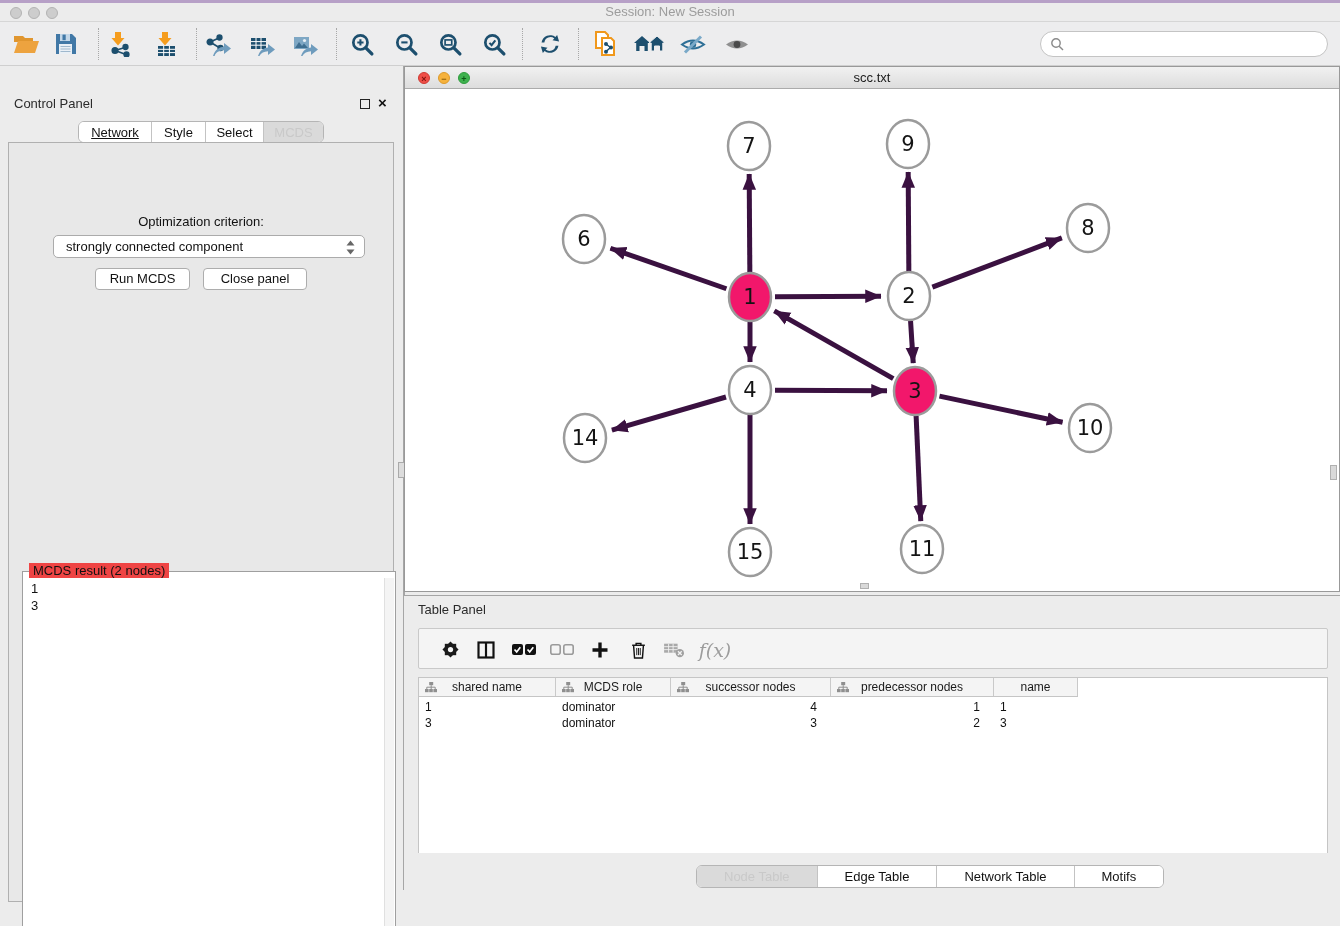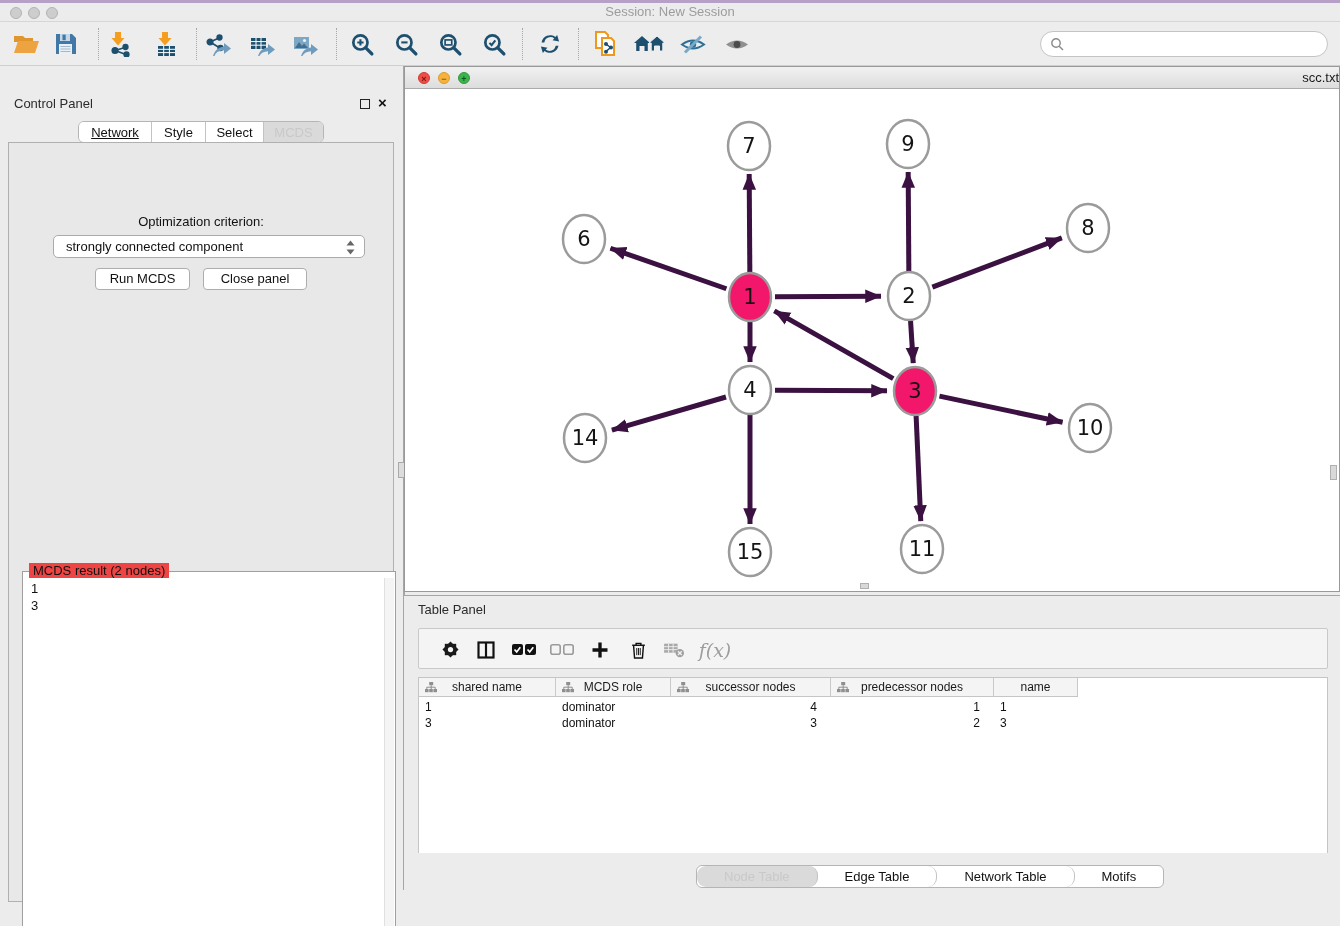--- a/index.html
+++ b/index.html
@@ -43,21 +43,21 @@
   .result-text { position:absolute; left:2px; top:8px; right:12px; bottom:2px; font-size:13px; color:#111; white-space:pre; padding-left:6px; line-height:17px; }
   .result-scroll { position:absolute; right:1px; top:6px; width:10px; bottom:1px; background:#f4f4f4; border-left:1px solid #e0e0e0; }
 
   
   .v-divider { position:absolute; left:403px; top:66px; width:2px; height:824px; background:#a6a6a6; }
   .v-handle { position:absolute; left:398px; top:462px; width:9px; height:16px; background:#dcdcdc; border:1px solid #aaa; }
 
   
   .net-window { position:absolute; left:404px; top:66px; width:936px; height:526px; border:1px solid #999; background:#fff; }
   .net-titlebar { position:absolute; left:0; top:0; width:100%; height:22px; background:linear-gradient(#f1f1f1,#dddddd); border-bottom:1px solid #ababab; }
-  .net-title { position:absolute; width:100%; top:3px; text-align:right; font-size:13px; color:#1a1a1a; }
+  .net-title { position:absolute; width:100%; top:3px; text-align:center; font-size:13px; color:#1a1a1a; }
   .mac-dot { position:absolute; top:5px; width:12px; height:12px; border-radius:50%; font-size:9px; font-weight:bold; text-align:center; line-height:12px; }
   .mac-red { left:13px; background:#ef4e47; border:1px solid #ce3a33; color:#7e120d; }
   .mac-yellow { left:33px; background:#f6b23c; border:1px solid #dd9a2a; color:#8a5d07; }
   .mac-green { left:53px; background:#3eb24e; border:1px solid #2f9c3e; color:#0c5a17; }
   .net-canvas { position:absolute; left:0; top:22px; width:934px; height:502px; background:#fff; }
   .node-label { font-family:"DejaVu Sans", sans-serif; font-size:21px; fill:#141414; }
   .split-handle { position:absolute; background:#d9d9d9; border:1px solid #b0b0b0; }
 
   
   .table-panel { position:absolute; left:404px; top:595px; width:936px; height:295px; background:#ececec; border-top:1px solid #a5a5a5; }
@@ -66,21 +66,21 @@
   .tpi { position:absolute; top:0; height:41px; width:34px; display:flex; align-items:center; justify-content:center; }
   .fx-label { font-family:"DejaVu Serif", serif; font-style:italic; font-size:19px; color:#9c9c9c; }
   .tbl { position:absolute; left:14px; top:81px; width:910px; height:176px; background:#fff; border:1px solid #c5c5c5; border-bottom:none; }
   .tbl-header { position:absolute; left:0; top:0; height:19px; background:#f4f4f4; border-bottom:1px solid #c5c5c5; display:flex; }
   .th { position:relative; height:100%; border-right:1px solid #c9c9c9; display:flex; align-items:center; justify-content:center; font-size:12px; color:#1a1a1a; gap:6px; }
   .th .hicon { position:absolute; left:6px; top:4px; }
   .t-row { position:absolute; left:0; height:16px; width:672px; display:flex; font-size:12px; color:#111; }
   .td { padding:1px 6px 0 6px; overflow:hidden; white-space:nowrap; }
   .num { text-align:right; padding-right:14px; }
   .tp-tabs { position:absolute; left:292px; top:269px; height:23px; }
-  .tp-tabs .seg-tab { padding:3px 27px;border-radius:9px; }
+  .tp-tabs .seg-tab { padding:3px 27px; }
 
   
   .statusbar { position:absolute; left:0; top:890px; width:1340px; height:36px; background:#ececec; border-top:1px solid #c9c9c9; }
   .sb-btn { position:absolute; top:7px; height:24px; background:#fff; border:1px solid #b5b5b5; border-radius:3px; display:flex; align-items:center; justify-content:center; }
   .mem-dot { width:12px; height:12px; border-radius:50%; background:#1e8e3e; margin-right:6px; }
   .mem-label { font-size:12px; color:#111; }
 </style>
 </head>
 <body>
 

